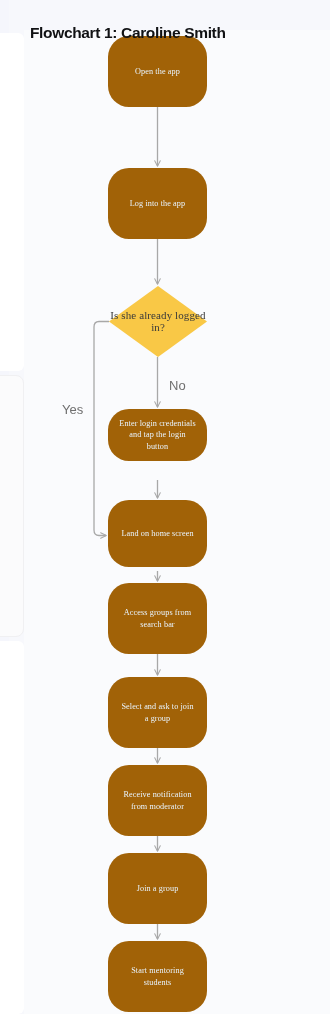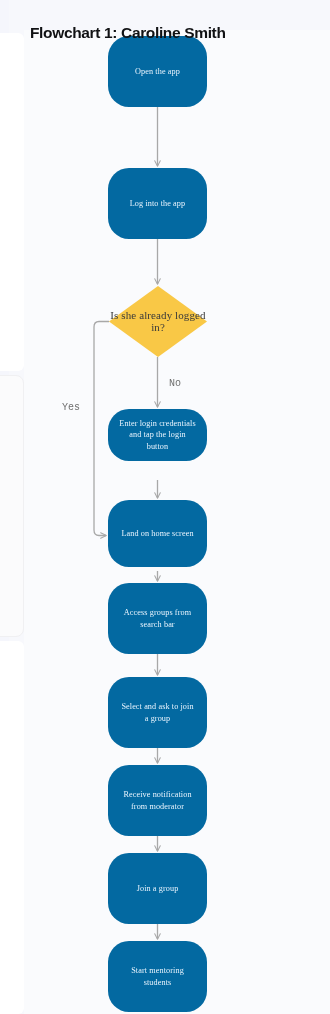--- a/index.html
+++ b/index.html
@@ -91,21 +91,21 @@
   .node {
     position: absolute;
     box-sizing: border-box;
     display: flex;
     align-items: center;
     justify-content: center;
     text-align: center;
     z-index: 5;
   }
   .node-process {
-    background: #0369a1;
+    background: #a16207;
     border-radius: 21px;
   }
   .node-label {
     color: #e9f4fe;
     font-family: "Liberation Serif", serif;
     font-size: 8.2px;
     line-height: 11.5px;
     padding: 0 11px;
     letter-spacing: 0.1px;
   }
@@ -126,22 +126,22 @@
     font-size: 11px;
     line-height: 11.5px;
     text-align: center;
     letter-spacing: 0.1px;
     z-index: 2;
   }
 
   
   .edge-label {
     position: absolute;
-    font-family: Liberation Mono, monospace;
-    font-size: 10px;
+    font-family: Liberation Sans, sans-serif;
+    font-size: 13px;
     color: #6f6f6f;
     z-index: 6;
   }
 </style>
 </head>
 <body>
 
 <div id="left-gutter"></div>
 <div id="left-card-top"></div>
 <div id="left-card-mid"></div>

